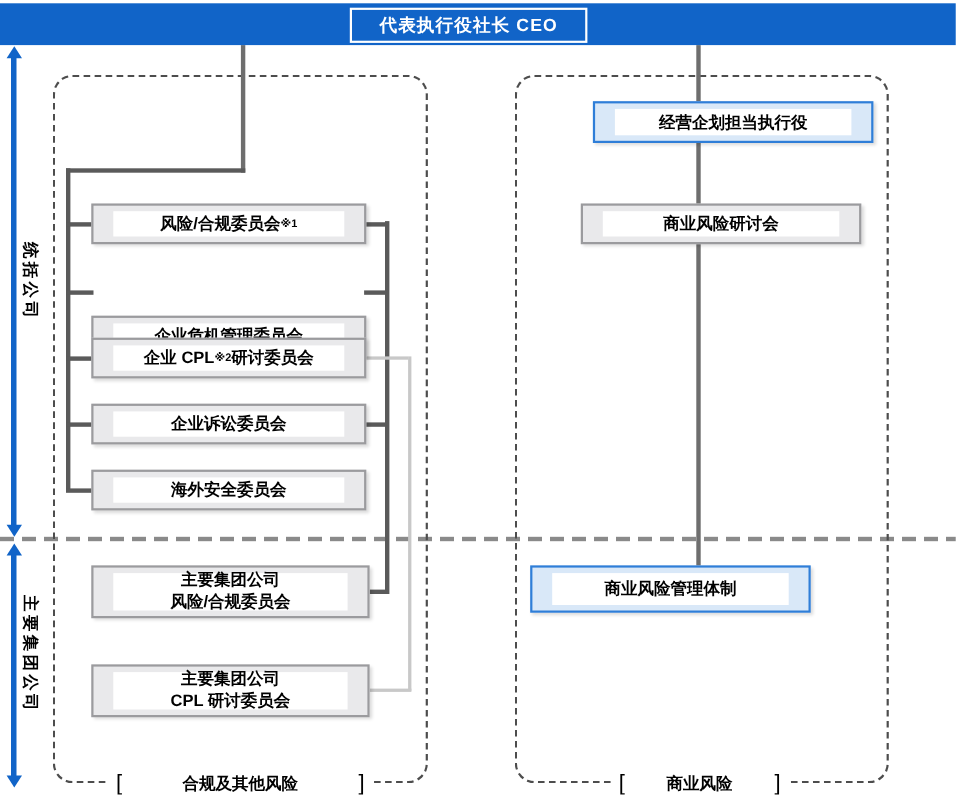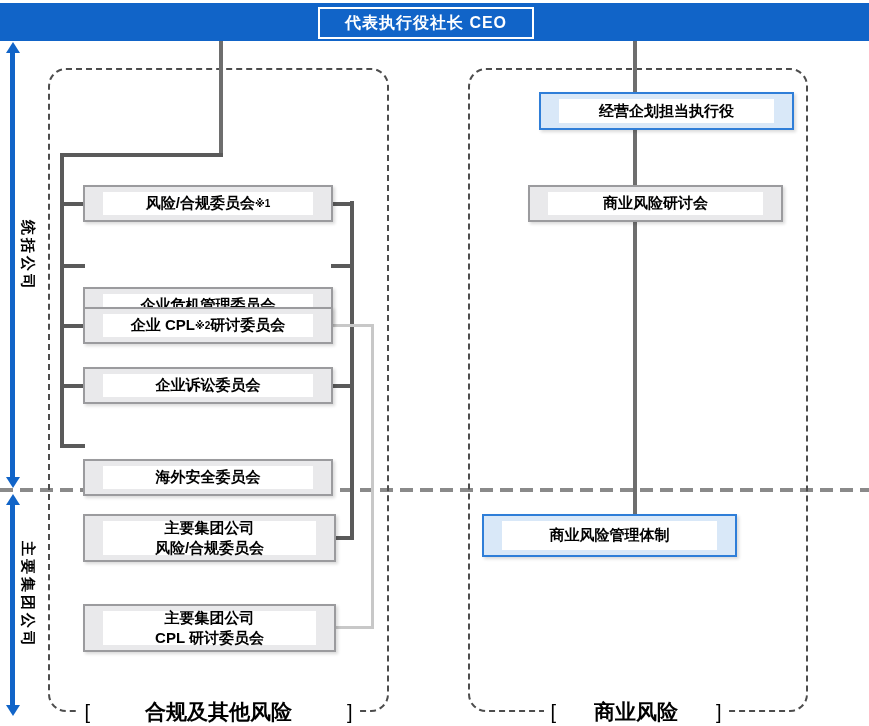--- a/index.html
+++ b/index.html
@@ -36,21 +36,21 @@
   .inner{position:absolute;left:18px;right:18px;top:5px;bottom:5px;background:#fff;
     display:flex;align-items:center;justify-content:center;text-align:center;
     font-weight:bold;font-size:15px;color:#000;white-space:nowrap;}
   .inner.two{flex-direction:column;line-height:20px;}
   sup{font-size:10px;line-height:0;}
 
   
   .footer-label{position:absolute;top:699px;text-align:center;z-index:4;}
   .footer-label .pill{display:inline-flex;align-items:center;background:#fff;padding:0 6px;height:26px;}
   .footer-label .bracket{font-size:20px;font-weight:400;color:#000;}
-  .footer-label .txt{font-size:21px;font-weight:bold;color:#000;}
+  .footer-label .txt{font-size:15px;font-weight:bold;color:#000;}
   .footer-label.wide .txt{margin:0 55px;}
   .footer-label.narrow .txt{margin:0 38px;}
 
   
   .varrow{position:absolute;left:5px;width:15px;display:flex;flex-direction:column;align-items:center;z-index:2;}
   .varrow .head-up{width:0;height:0;border-left:7px solid transparent;border-right:7px solid transparent;
     border-bottom:11px solid #1164c8;}
   .varrow .head-down{width:0;height:0;border-left:7px solid transparent;border-right:7px solid transparent;
     border-top:11px solid #1164c8;}
   .varrow .shaft{width:5px;flex:1;background:#1164c8;margin:-1px 0;}
@@ -120,21 +120,21 @@
         <span>研讨委员会</span>
       </div>
   </div>
   <div class="gbox" style="left:83px;top:367px;width:250px;height:37px;">
     <div class="inner">
         <span>企业诉讼委员会</span>
         <sup></sup>
         <span></span>
       </div>
   </div>
-  <div class="gbox" style="left:83px;top:427px;width:250px;height:37px;margin-top:32px;">
+  <div class="gbox" style="left:83px;top:427px;width:250px;height:37px;">
     <div class="inner">
         <span>海外安全委员会</span>
         <sup></sup>
         <span></span>
       </div>
   </div>
 
   <div class="gbox" style="left:83px;top:514px;width:253px;height:48px;">
     <div class="inner two">
       <div>主要集团公司</div>

